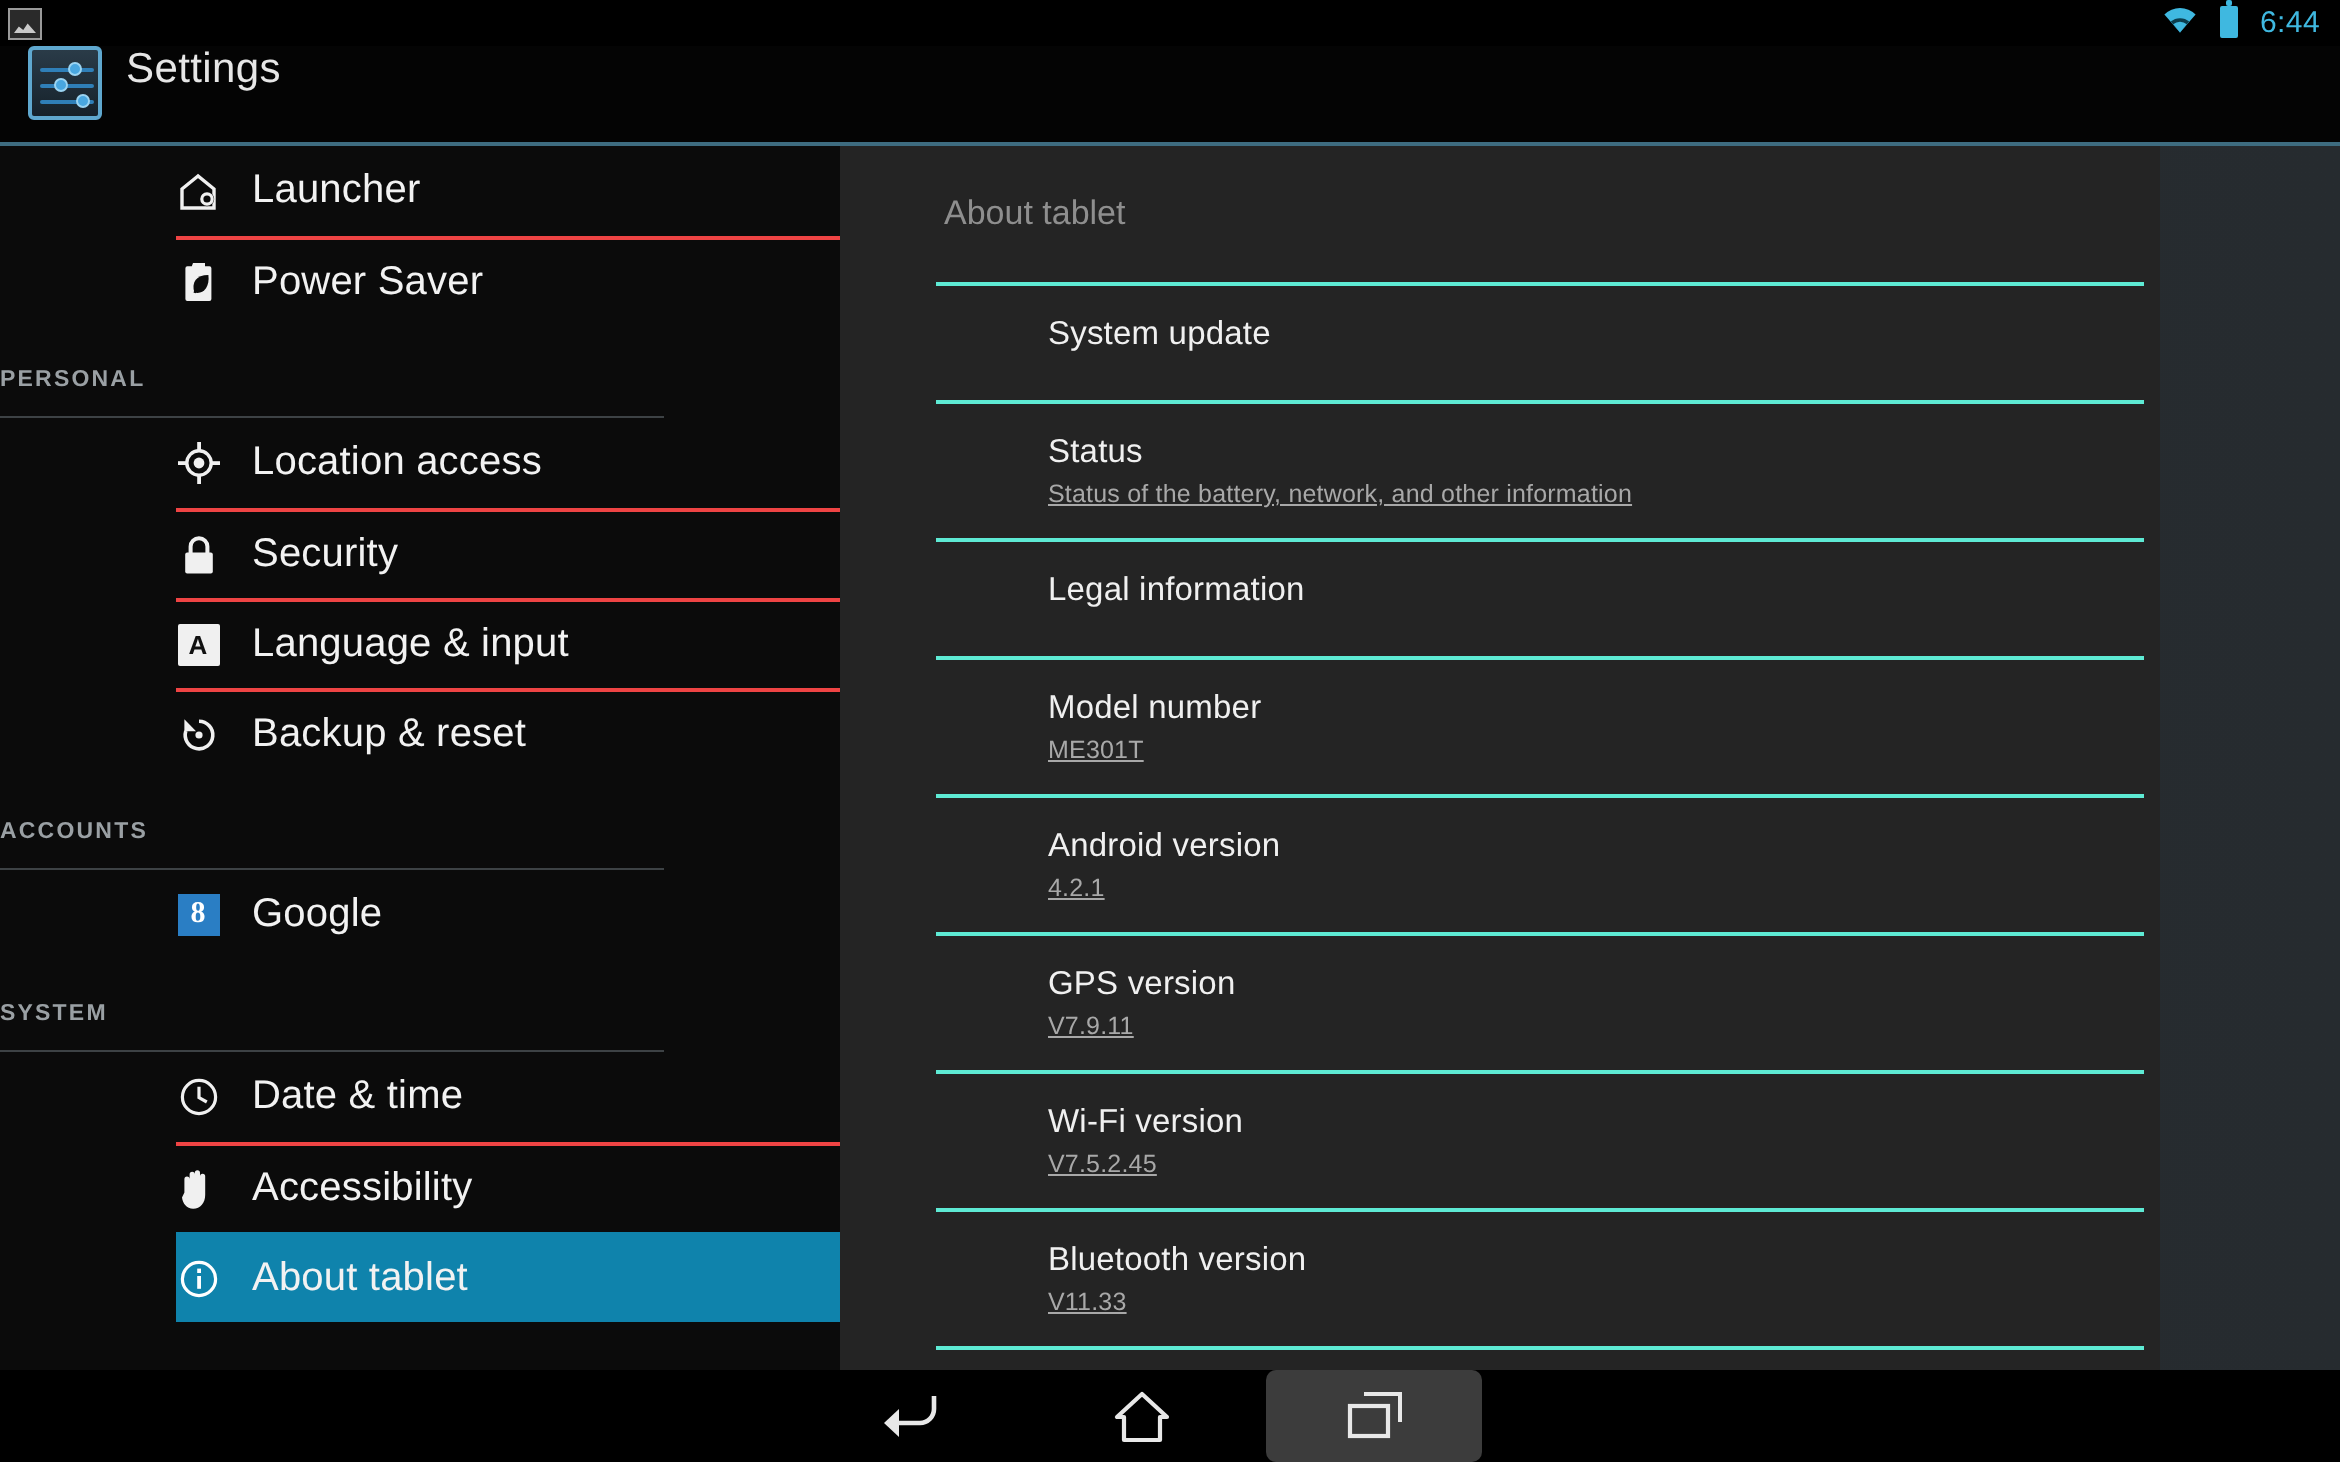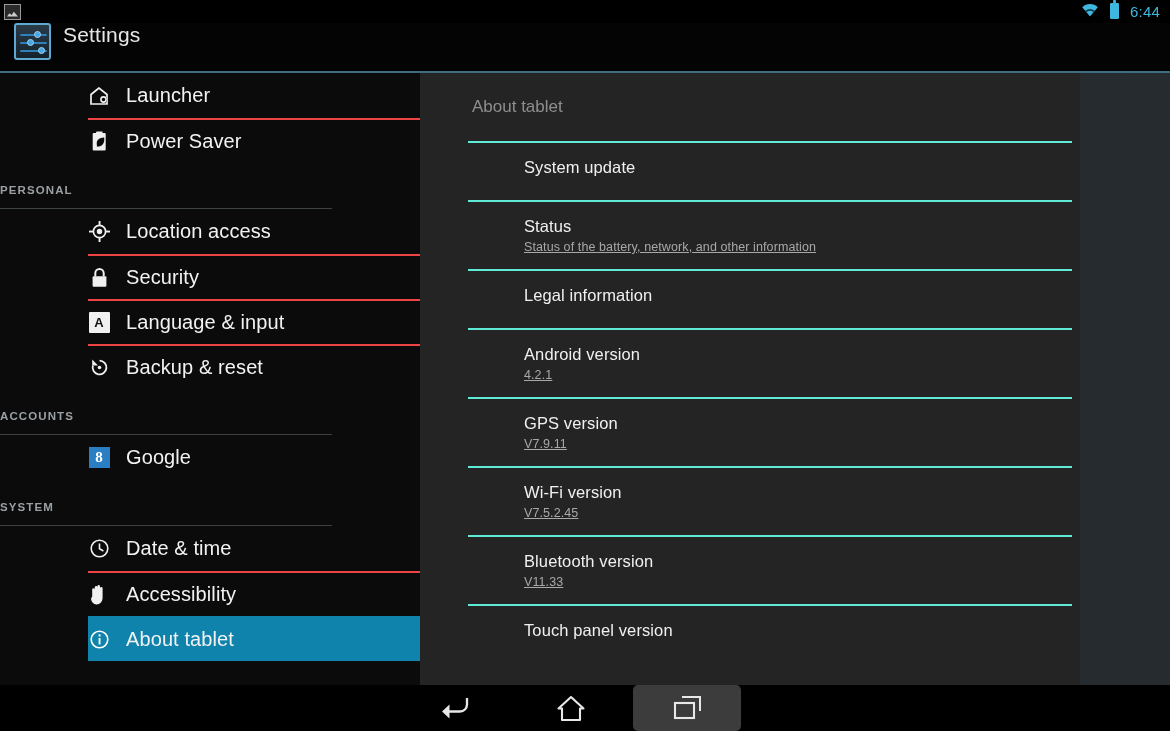--- a/index.html
+++ b/index.html
@@ -303,20 +303,24 @@
 
       <div class="pref">
         <div class="pref-title">Status</div>
         <div class="pref-sub">Status of the battery, network, and other information</div>
       </div>
 
       <div class="pref">
         <div class="pref-title">Legal information</div>
       </div>
 
+      <div class="pref">
+        <div class="pref-title">Model number</div>
+        <div class="pref-sub">ME301T</div>
+      </div>
 
       <div class="pref">
         <div class="pref-title">Android version</div>
         <div class="pref-sub">4.2.1</div>
       </div>
 
       <div class="pref">
         <div class="pref-title">GPS version</div>
         <div class="pref-sub">V7.9.11</div>
       </div>

